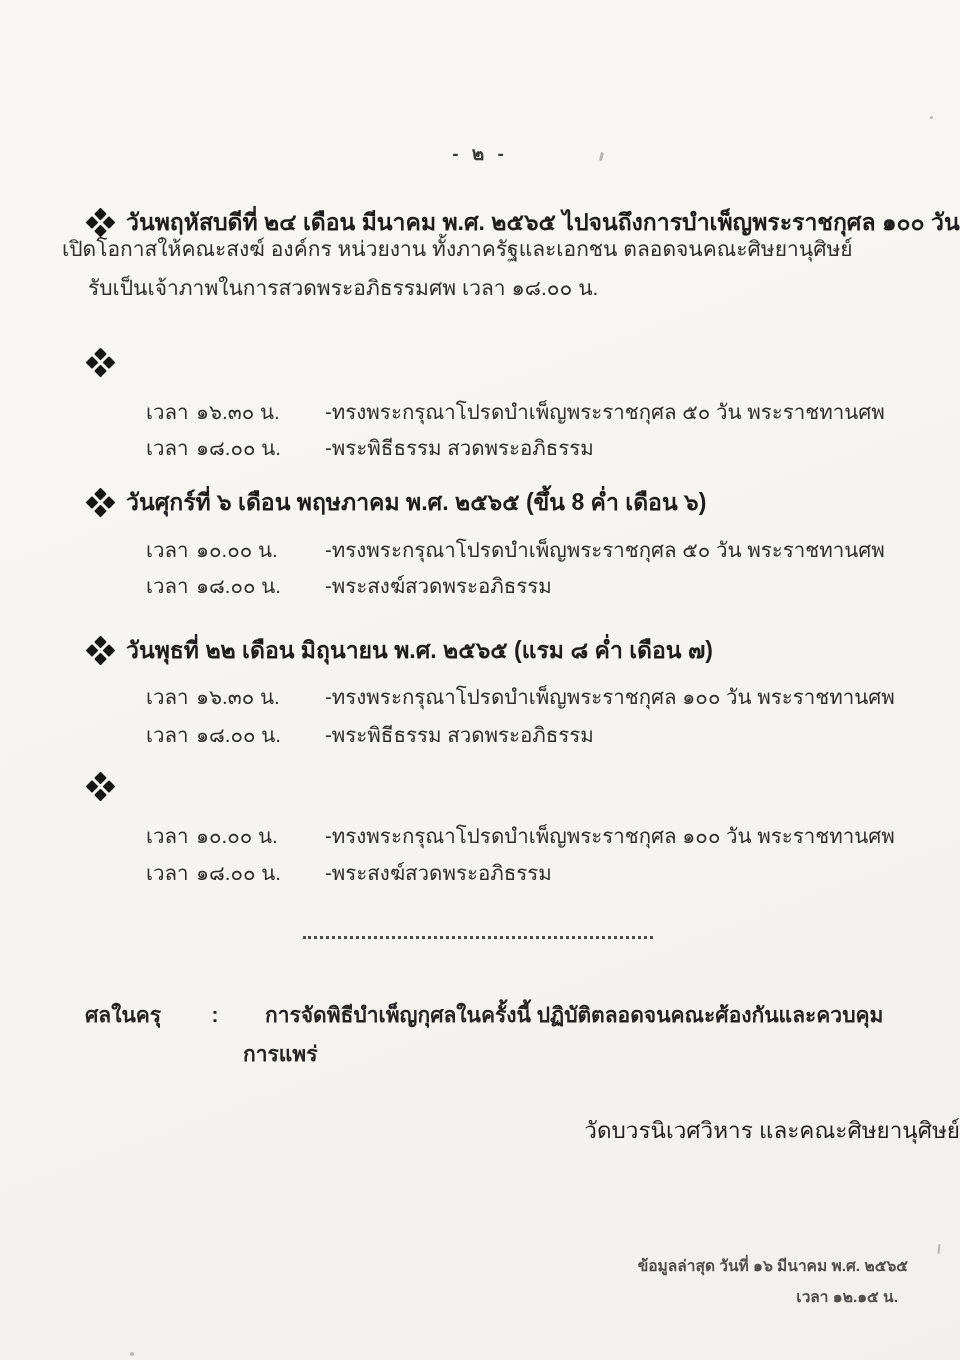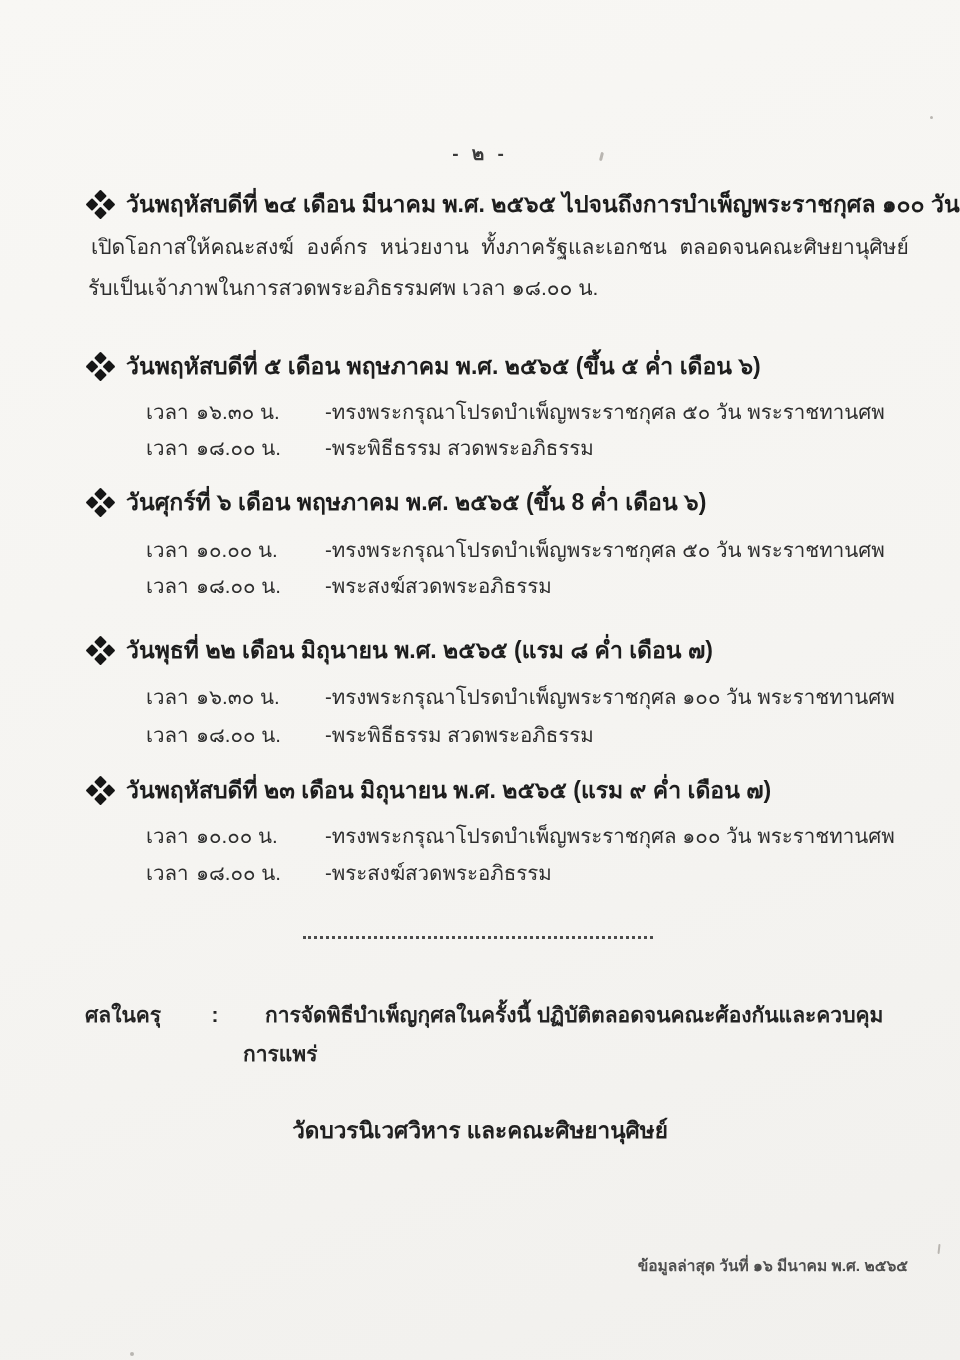--- a/index.html
+++ b/index.html
@@ -33,21 +33,21 @@
     display:flex;align-items:center;gap:13px;
     margin-left:88px;margin-right:42px;
     font-size:23px;font-weight:bold;color:#1d1d1d;
     line-height:1.25;
   }
   .heading .h-text{white-space:nowrap;}
 
   .announce-p{
     font-size:21px;color:#2e2e2e;line-height:1.3;
   }
-  .announce-l1{top:235px;margin-left:91px;font-family:Liberation Mono, monospace;}
+  .announce-l1{top:235px;margin-left:62px;}
   .announce-l2{top:274px;margin-left:88px;}
 
   .sched-row{
     display:flex;align-items:baseline;
     margin-left:146px;
     font-size:20.5px;color:#2e2e2e;
   }
   .sched-row .t-label{width:50px;flex:none;}
   .sched-row .t-val{width:129px;flex:none;}
   .sched-row .act{flex:1;}
@@ -61,21 +61,21 @@
     display:flex;align-items:flex-start;
     margin-left:85px;margin-right:60px;
     font-size:21px;font-weight:600;color:#242424;line-height:1.85;
   }
   .note .note-label{width:110px;flex:none;}
   .note .note-colon{width:40px;flex:none;text-align:center;}
   .note .note-lines{flex:1;padding-left:8px;}
   .note .note-lines .nl1{text-indent:22px;}
 
   .host-line{
-    text-align:center;font-weight:bold;color:#1f1f1f;
+    text-align:right;font-weight:normal;color:#1f1f1f;
   }
   .host-1{top:1112px;font-size:22.5px;}
   .host-2{top:1152px;font-size:22px;}
 
   .footer-meta{
     right:52px;left:auto;text-align:right;
     font-size:15.5px;font-weight:600;color:#4e4e4e;line-height:2.0;
   }
   .footer-meta .f-time{padding-right:10px;}
 
@@ -86,41 +86,40 @@
   .speck-3{top:1244px;left:938px;width:2px;height:10px;transform:rotate(6deg);border-radius:2px;}
   .speck-4{top:116px;left:930px;width:3px;height:3px;}
 </style>
 </head>
 <body>
 
 <div class="page">
 
   <div class="abs page-number">- ๒ -</div>
 
-  <div class="abs heading" style="top:190px;">
+  <div class="abs heading" style="top:208px;">
     <span class="bullet">
         <i></i>
         <i></i>
         <i></i>
         <i></i>
       </span>
     <span class="h-text">วันพฤหัสบดีที่ ๒๔ เดือน มีนาคม พ.ศ. ๒๕๖๕ ไปจนถึงการบำเพ็ญพระราชกุศล ๑๐๐ วัน</span>
 
   </div>
   <div class="abs announce-p announce-l1">เปิดโอกาสให้คณะสงฆ์ องค์กร หน่วยงาน ทั้งภาครัฐและเอกชน ตลอดจนคณะศิษยานุศิษย์</div>
   <div class="abs announce-p announce-l2">รับเป็นเจ้าภาพในการสวดพระอภิธรรมศพ เวลา ๑๘.๐๐ น.</div>
 
   <div class="abs heading" style="top:352px;">
     <span class="bullet">
         <i></i>
         <i></i>
         <i></i>
         <i></i>
       </span>
-    <span class="h-text">วันพฤหัสบดีที่ ๕ เดือน พฤษภาคม พ.ศ. ๒๕๖๕  (ขึ้น ๕ ค่ำ เดือน ๖)</span>
   </div>
   <div class="abs sched-row" style="top:395px;">
     <span class="t-label">เวลา</span>
     <span class="t-val">๑๖.๓๐ น.</span>
     <span class="act">-ทรงพระกรุณาโปรดบำเพ็ญพระราชกุศล ๕๐ วัน พระราชทานศพ</span>
   </div>
   <div class="abs sched-row" style="top:431px;">
     <span class="t-label">เวลา</span>
     <span class="t-val">๑๘.๐๐ น.</span>
     <span class="act">-พระพิธีธรรม สวดพระอภิธรรม</span>
@@ -166,21 +165,20 @@
     <span class="act">-พระพิธีธรรม สวดพระอภิธรรม</span>
   </div>
 
   <div class="abs heading" style="top:776px;">
     <span class="bullet">
         <i></i>
         <i></i>
         <i></i>
         <i></i>
       </span>
-    <span class="h-text">วันพฤหัสบดีที่ ๒๓ เดือน มิถุนายน พ.ศ. ๒๕๖๕  (แรม ๙ ค่ำ เดือน ๗)</span>
   </div>
   <div class="abs sched-row" style="top:819px;">
     <span class="t-label">เวลา</span>
     <span class="t-val">๑๐.๐๐ น.</span>
     <span class="act">-ทรงพระกรุณาโปรดบำเพ็ญพระราชกุศล ๑๐๐ วัน พระราชทานศพ</span>
   </div>
   <div class="abs sched-row" style="top:856px;">
     <span class="t-label">เวลา</span>
     <span class="t-val">๑๘.๐๐ น.</span>
     <span class="act">-พระสงฆ์สวดพระอภิธรรม</span>
@@ -193,20 +191,21 @@
     <span class="note-colon">:</span>
     <span class="note-lines">
       <span class="nl1" style="display:block;">การจัดพิธีบำเพ็ญกุศลในครั้งนี้ ปฏิบัติตลอดจนคณะศ้องกันและควบคุมการแพร่</span>
     </span>
   </div>
 
   <div class="abs host-line host-1">วัดบวรนิเวศวิหาร และคณะศิษยานุศิษย์</div>
 
   <div class="abs footer-meta" style="top:1250px;">
     <div class="f-date">ข้อมูลล่าสุด วันที่ ๑๖ มีนาคม พ.ศ. ๒๕๖๕</div>
+    <div class="f-time">เวลา ๑๒.๑๕ น.</div>
   </div>
 
   <div class="speck speck-1"></div>
   <div class="speck speck-2"></div>
   <div class="speck speck-3"></div>
   <div class="speck speck-4"></div>
 
 </div>
 
 </body></html>

